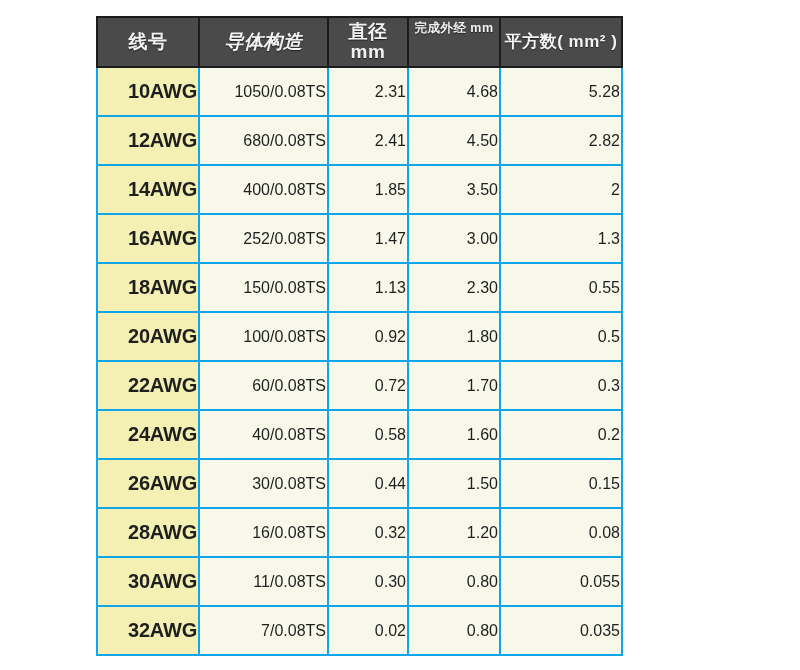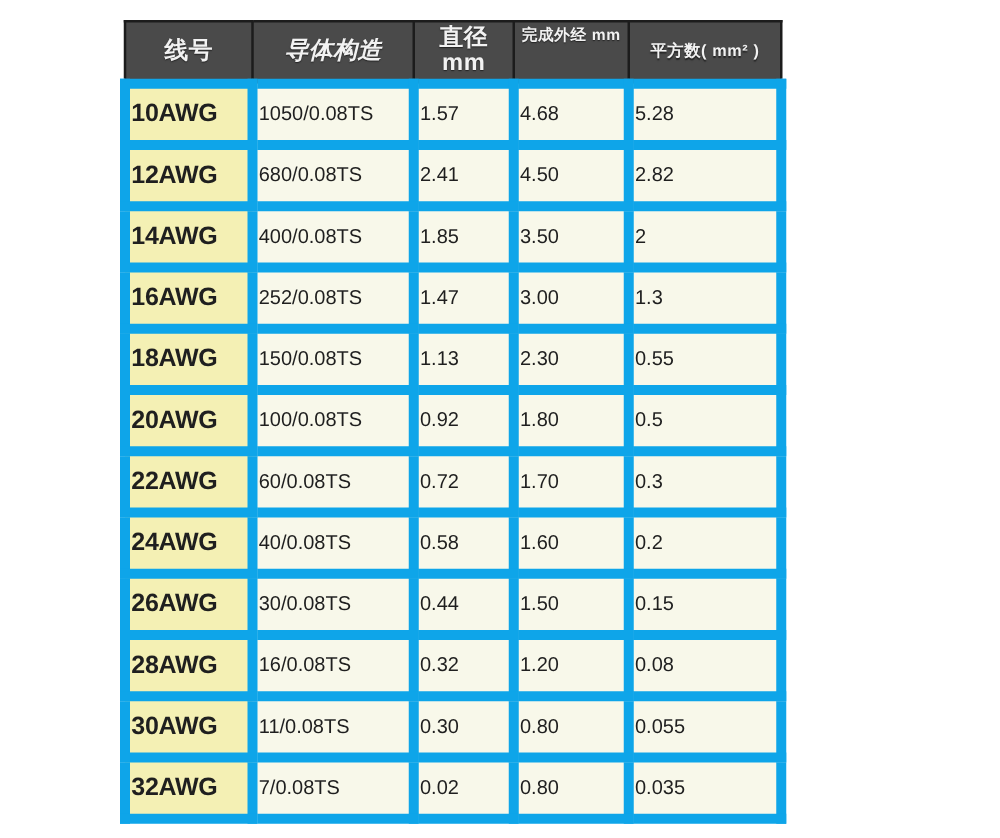--- a/index.html
+++ b/index.html
@@ -59,37 +59,37 @@
     letter-spacing: 0.5px;
     text-shadow: 0 1px 1px rgba(0,0,0,0.55);
     padding: 0 2px;
     box-sizing: border-box;
   }
   thead th .hdr-txt { display: block; line-height: 1.05; }
 
   th.h-gauge  .hdr-txt { font-size: 19px; }
   th.h-constr .hdr-txt { font-size: 19px; font-style: italic; }
   th.h-dia    .hdr-txt { font-size: 19px; }
-  th.h-area   .hdr-txt { font-size: 13px; }
+  th.h-area   .hdr-txt { font-size: 17px; }
 
   
   th.h-od {
     vertical-align: top;
     padding-top: 4px;
   }
   th.h-od .hdr-txt {
     font-size: 12.5px;
     font-weight: bold;
   }
 
   
   tbody td {
-    border: 8px solid #0ea5e9;
+    border: 2px solid #0ea5e9;
     height: 49px;
-    text-align: left;
+    text-align: right;
     vertical-align: middle;
     background: #f8f8ea;
     color: #1f1f1f;
     box-sizing: border-box;
   }
 
   td.cell-gauge {
     background: #f4f0b4;
     font-weight: bold;
     font-size: 20px;
@@ -154,21 +154,21 @@
           <th class="h-area">
             <span class="hdr-txt">平方数( mm² )</span>
           </th>
         </tr>
       </thead>
 
       <tbody id="table-body">
           <tr>
             <td class="cell-gauge">10AWG</td>
             <td class="cell-constr">1050/0.08TS</td>
-            <td class="cell-dia">1.57</td>
+            <td class="cell-dia">2.31</td>
             <td class="cell-od">4.68</td>
             <td class="cell-area">5.28</td>
           </tr>
           <tr>
             <td class="cell-gauge">12AWG</td>
             <td class="cell-constr">680/0.08TS</td>
             <td class="cell-dia">2.41</td>
             <td class="cell-od">4.50</td>
             <td class="cell-area">2.82</td>
           </tr>

